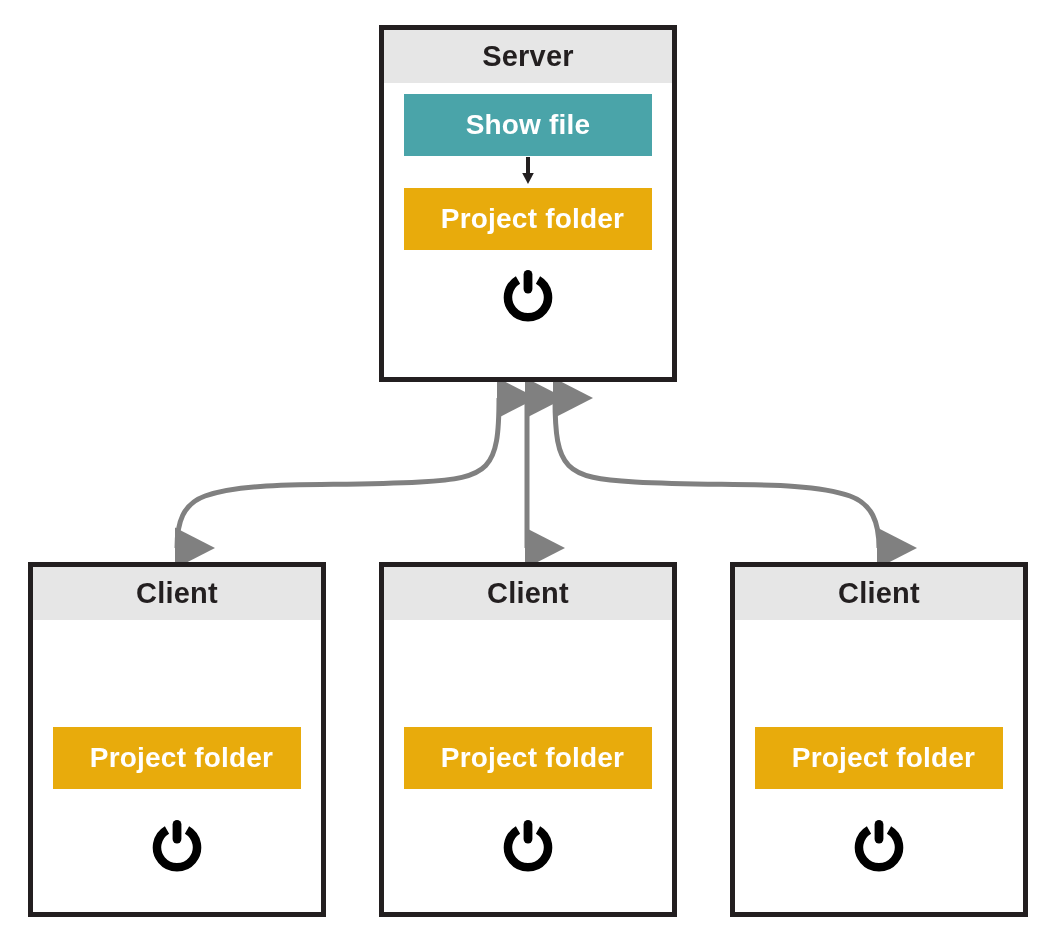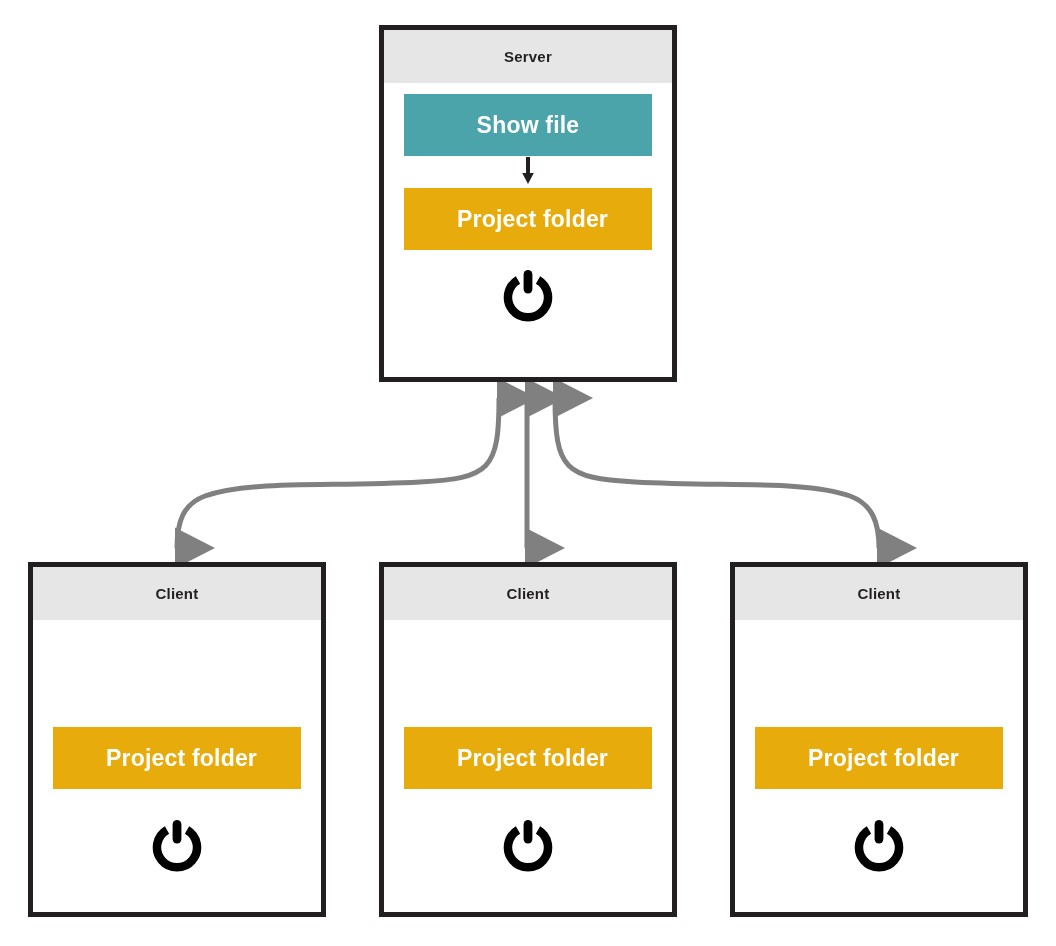--- a/index.html
+++ b/index.html
@@ -30,41 +30,41 @@
   }
   .node-header {
     height: 53px;
     flex: 0 0 53px;
     background: #e6e6e6;
     display: flex;
     align-items: center;
     justify-content: center;
   }
   .node-header-label {
-    font-size: 15px;
+    font-size: 29px;
     font-weight: bold;
     color: #231f20;
     letter-spacing: 0.2px;
     line-height: 1;
   }
   .node-body {
     position: relative;
     flex: 1 1 auto;
     background: #ffffff;
   }
 
   
   .block {
     position: absolute;
     box-sizing: border-box;
     display: flex;
     align-items: center;
     justify-content: center;
     color: #ffffff;
-    font-size: 23px;
+    font-size: 28px;
     font-weight: bold;
     letter-spacing: 0.2px;
     line-height: 1;
   }
   .block.teal   { background: #4aa4a9; }
   .block.orange { background: #e8ab0c; padding-left: 9px; }
 
   
   .srv-showfile {
     left: 20px; right: 20px;

